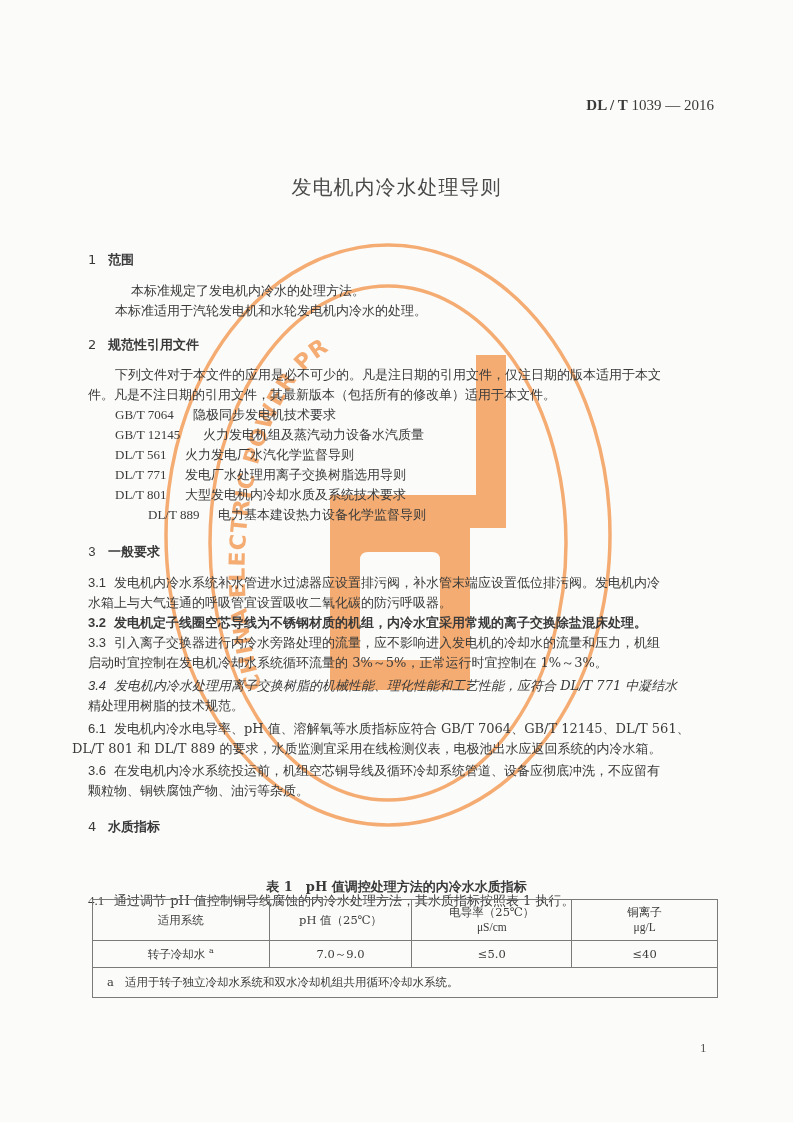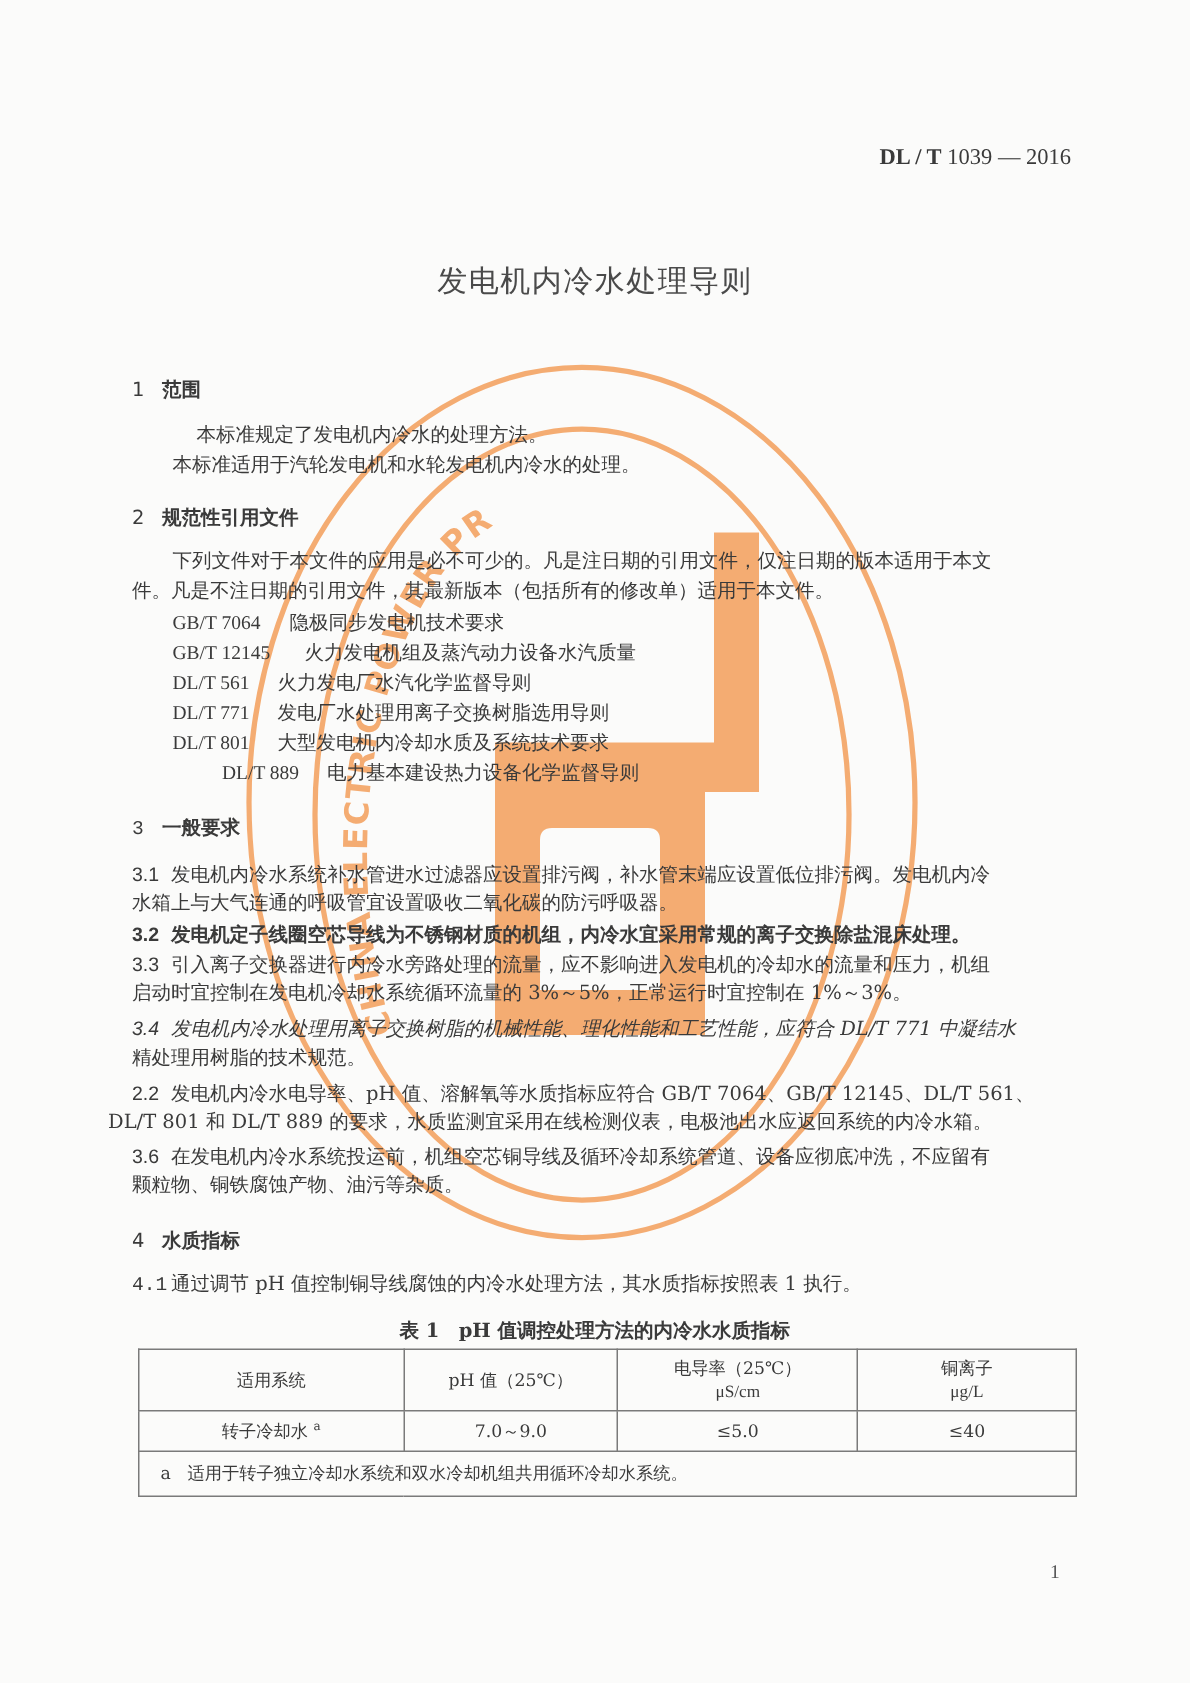--- a/index.html
+++ b/index.html
@@ -123,34 +123,34 @@
   <span style="font-family:'Liberation Sans',sans-serif;display:inline-block;width:26px;">3.3</span><span>引入离子交换器进行内冷水旁路处理的流量，应不影响进入发电机的冷却水的流量和压力，机组</span>
 </div>
 <div class="line" style="left:88px;top:652px;">启动时宜控制在发电机冷却水系统循环流量的 3%～5%，正常运行时宜控制在 1%～3%。</div>
 
 <div class="line" style="left:88px;top:675px;font-style:italic;">
   <span style="font-family:'Liberation Sans',sans-serif;display:inline-block;width:26px;">3.4</span><span>发电机内冷水处理用离子交换树脂的机械性能、理化性能和工艺性能，应符合 DL/T 771 中凝结水</span>
 </div>
 <div class="line" style="left:88px;top:695px;">精处理用树脂的技术规范。</div>
 
 <div class="line" style="left:88px;top:718px;">
-  <span style="font-family:'Liberation Sans',sans-serif;display:inline-block;width:26px;">2.2</span><span>发电机内冷水电导率、pH 值、溶解氧等水质指标应符合 GB/T 7064、GB/T 12145、DL/T 561、</span>
+  <span style="font-family:'Liberation Sans',sans-serif;display:inline-block;width:26px;">6.1</span><span>发电机内冷水电导率、pH 值、溶解氧等水质指标应符合 GB/T 7064、GB/T 12145、DL/T 561、</span>
 </div>
 <div class="line" style="left:72px;top:738px;">DL/T 801 和 DL/T 889 的要求，水质监测宜采用在线检测仪表，电极池出水应返回系统的内冷水箱。</div>
 
 <div class="line" style="left:88px;top:760px;">
   <span style="font-family:'Liberation Sans',sans-serif;display:inline-block;width:26px;">3.6</span><span>在发电机内冷水系统投运前，机组空芯铜导线及循环冷却系统管道、设备应彻底冲洗，不应留有</span>
 </div>
 <div class="line" style="left:88px;top:780px;">颗粒物、铜铁腐蚀产物、油污等杂质。</div>
 
 <div class="sec-head" style="top:818px;">
   <span class="num">4</span><span>水质指标</span>
 </div>
 <div class="line" style="left:88px;top:846px;">
-  <span style="font-family:Liberation Mono, monospace;display:inline-block;width:26px;">4.1</span><span>通过调节 pH 值控制铜导线腐蚀的内冷水处理方法，其水质指标按照表 1 执行。</span>
+  <span style="font-family:Liberation Serif, serif;display:inline-block;width:26px;margin-top:44px;">4.1</span><span>通过调节 pH 值控制铜导线腐蚀的内冷水处理方法，其水质指标按照表 1 执行。</span>
 </div>
 
 <div class="table-caption">表 1　pH 值调控处理方法的内冷水水质指标</div>
 
 <table class="spec">
   <colgroup>
     <col style="width:177px">
       <col style="width:143px">
       <col style="width:160px">
       <col style="width:146px">

